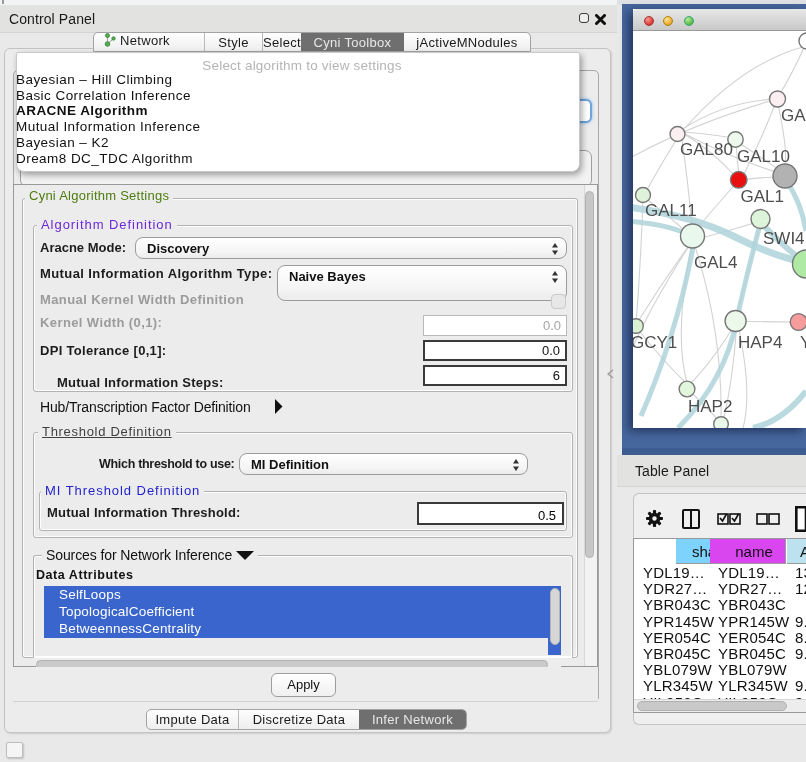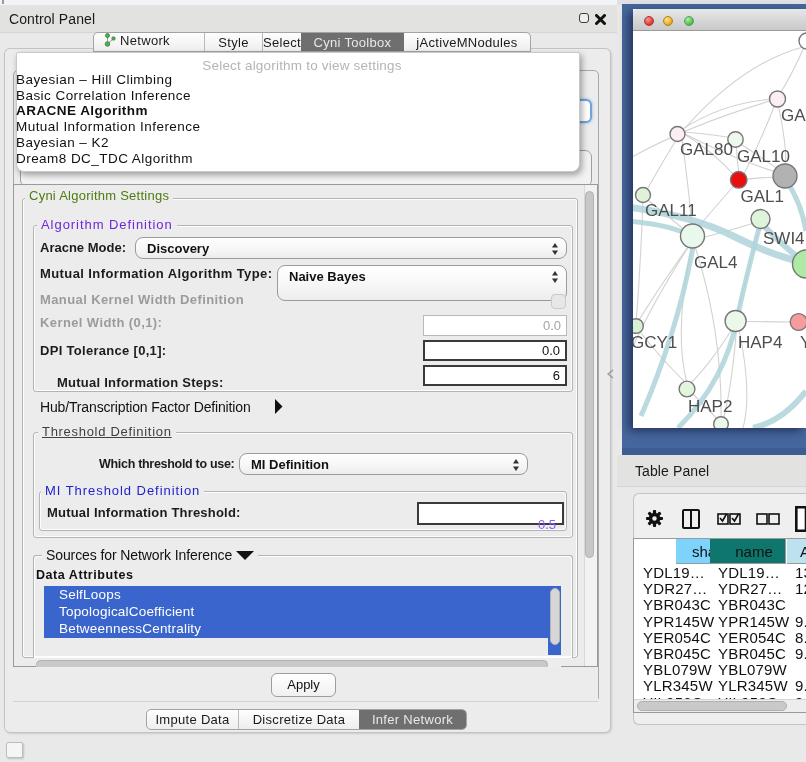--- a/index.html
+++ b/index.html
@@ -105,21 +105,21 @@
   <svg class="arrows" viewBox="0 0 6 12">
       <path d="M3 0 L6 4.5 L0 4.5 Z" fill="#333"></path>
       <path d="M3 12 L6 7.5 L0 7.5 Z" fill="#333"></path>
     </svg>
 </div>
 
 <div class="group" style="left:39px;top:491px;width:528px;height:40px;">
   <span class="gtitle" style="left:1px;color:#2222cc;letter-spacing:0.95px;">MI Threshold Definition</span>
 </div>
 <div class="abs lbl" style="left:47px;top:505px;letter-spacing:0.2px;">Mutual Information Threshold:</div>
-<div class="field" style="left:417px;top:502px;width:147px;height:23px;border:2px solid #3a3a3a;color:#8b5cf6;padding:13px 6px 0 0;">0.5</div>
+<div class="field" style="left:417px;top:502px;width:147px;height:23px;border:2px solid #3a3a3a;color:#000000;padding:4px 6px 0 0;">0.5</div>
 
 <div class="group" style="left:33px;top:555px;width:540px;height:103px;border-bottom:none;border-radius:3px 3px 0 0;">
   <span class="gtitle" style="left:8px;font-size:14px;letter-spacing:-0.1px;color:#111;">Sources for Network Inference <svg width="18" height="9" viewBox="0 0 18 9" style="vertical-align:0px;">
         <path d="M0 0 L18 0 L9 9 Z" fill="#111"></path>
       </svg></span>
 </div>
 <div class="abs" style="left:36px;top:568px;font-size:12.5px;font-weight:bold;letter-spacing:0.55px;color:#111;">Data Attributes</div>
 
 <div class="abs" style="left:44px;top:586px;width:517px;height:52px;background:#3965cd;overflow:hidden;padding-left:9px;">
   <div style="font-size:13.5px;color:#fff;line-height:16.8px;padding:1px 0 0 6px;letter-spacing:0.2px;">SelfLoops<br>TopologicalCoefficient<br>BetweennessCentrality<br>gal4RGexp</div>
@@ -267,21 +267,21 @@
 <svg class="abs" style="left:756px;top:513px;" width="24" height="12" viewBox="0 0 24 12">
   <rect x="1" y="1" width="10" height="10" fill="none" stroke="#111" stroke-width="1.6"></rect>
   <rect x="13" y="1" width="10" height="10" fill="none" stroke="#111" stroke-width="1.6"></rect>
 </svg>
 <svg class="abs" style="left:795px;top:506px;" width="11" height="26" viewBox="0 0 11 26">
   <path d="M1.3 1.3 L11 1.3 L11 24.7 L1.3 24.7 Z" fill="#fff" stroke="#111" stroke-width="2.6"></path>
 </svg>
 
 <div class="abs" style="left:633px;top:538px;width:173px;height:175px;background:#fff;border:1px solid #9a9a9a;border-right:none;overflow:hidden;">
   <div style="position:absolute;left:0;top:0;width:75px;height:25px;background:#7dd3fc;border-right:1px solid #9a9a9a;border-bottom:1px solid #9a9a9a;font-size:15px;text-align:center;line-height:25px;text-indent:16px;color:#111;margin-left:42px;">shared…</div>
-  <div style="position:absolute;left:76px;top:0;width:76px;height:25px;background:#0f766e;border-right:1px solid #9a9a9a;border-bottom:1px solid #9a9a9a;font-size:15px;text-align:center;line-height:25px;text-indent:13px;color:#111;">name</div>
+  <div style="position:absolute;left:76px;top:0;width:76px;height:25px;background:#d946ef;border-right:1px solid #9a9a9a;border-bottom:1px solid #9a9a9a;font-size:15px;text-align:center;line-height:25px;text-indent:13px;color:#111;">name</div>
   <div style="position:absolute;left:153px;top:0;width:20px;height:25px;background:#bce1ef;border-bottom:1px solid #9a9a9a;font-size:15px;line-height:25px;color:#111;padding-left:13px;overflow:hidden;">A</div>
   <div style="position:absolute;left:9px;top:26px;font-size:15px;letter-spacing:0.2px;line-height:16.2px;color:#111;">YDL19…<br>YDR27…<br>YBR043C<br>YPR145W<br>YER054C<br>YBR045C<br>YBL079W<br>YLR345W<br>YIL052C</div>
   <div style="position:absolute;left:84px;top:26px;font-size:15px;letter-spacing:0.2px;line-height:16.2px;color:#111;">YDL19…<br>YDR27…<br>YBR043C<br>YPR145W<br>YER054C<br>YBR045C<br>YBL079W<br>YLR345W<br>YIL052C</div>
   <div style="position:absolute;left:161px;top:26px;font-size:15px;letter-spacing:0.2px;line-height:16.2px;color:#111;">13<br>12<br><br>9.<br>8.<br>9.<br><br>9.<br>9.</div>
   <div style="position:absolute;left:0;top:160px;width:173px;height:14px;background:#ededed;border-top:1px solid #d5d5d5;"></div>
   <div style="position:absolute;left:3px;top:162px;width:150px;height:10px;background:#c9c9c9;border-radius:5px;border:1px solid #b0b0b0;"></div>
 </div>
 
 <div class="abs" style="left:6px;top:742px;width:17px;height:16px;background:#f5f5f5;border:1px solid #bdbdbd;border-radius:2px;box-shadow:1px 1px 2px rgba(0,0,0,0.18);"></div>
 

